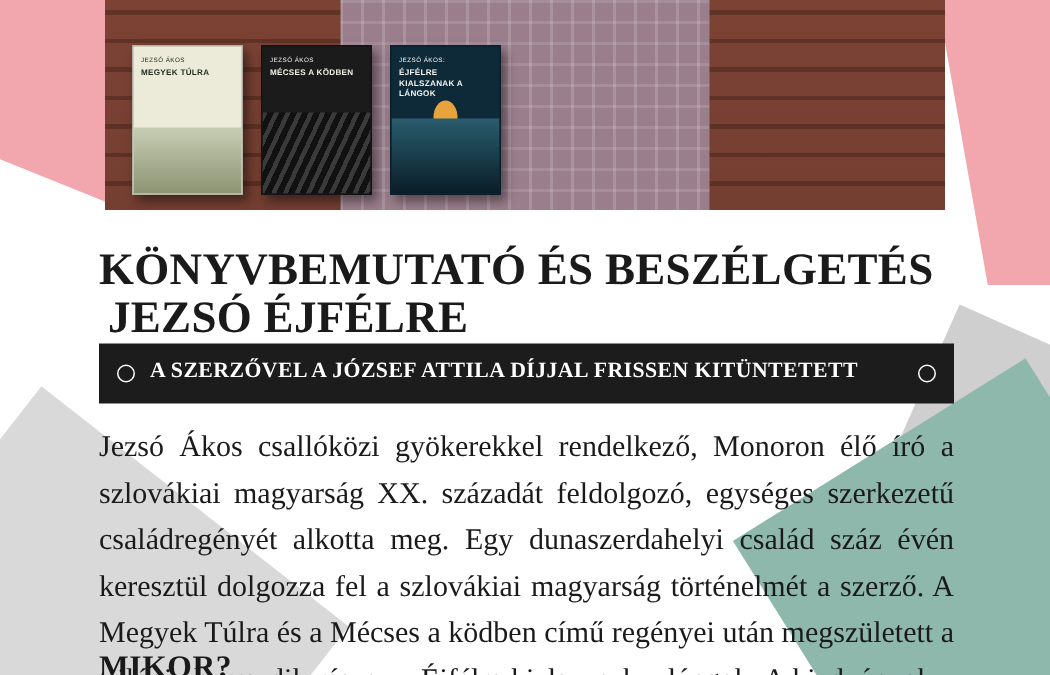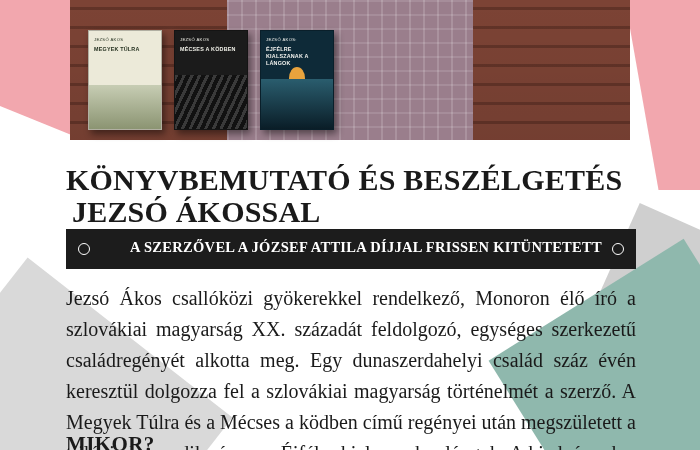--- a/index.html
+++ b/index.html
@@ -214,21 +214,21 @@
   
   .blackbar {
     position: absolute;
     left: 66px;
     top: 229px;
     width: 570px;
     background: #1c1c1c;
     color: #ffffff;
     padding: 9px 34px 11px 34px;
     box-sizing: border-box;
-    text-align: right;
+    text-align: left;
     font-family: "Liberation Serif", serif;
     font-weight: bold;
     font-size: 14.5px;
     line-height: 1.35;
     letter-spacing: .3px;
   }
   .blackbar .dot {
     position: absolute;
     top: 50%;
     transform: translateY(-50%);
@@ -301,21 +301,21 @@
     <div class="book book3">
       <div class="author">JEZSÓ ÁKOS:</div>
       <div class="title">ÉJFÉLRE KIALSZANAK A LÁNGOK</div>
       <div class="flame"></div>
       <div class="art"></div>
     </div>
   </div>
 
   <div class="headline">
     <div>KÖNYVBEMUTATÓ ÉS BESZÉLGETÉS</div>
-    <div class="line2">JEZSÓ ÁKOSSAL</div>
+    <div class="line2">JEZSÓ ÉJFÉLRE</div>
   </div>
 
   <div class="blackbar">
     <span class="dot left"></span>
     <span class="dot right"></span>
     <div>A SZERZŐVEL A JÓZSEF ATTILA DÍJJAL FRISSEN KITÜNTETETT</div>
   </div>
 
   <div class="bodytext">Jezsó Ákos csallóközi gyökerekkel rendelkező, Monoron élő író a szlovákiai magyarság XX. századát feldolgozó, egységes szerkezetű családregényét alkotta meg. Egy dunaszerdahelyi család száz évén keresztül dolgozza fel a szlovákiai magyarság történelmét a szerző.  A Megyek Túlra és a Mécses a ködben című regényei után megszületett a trilógia harmadik része az Éjfélre kialszanak a lángok. A kiadványok a helyszínen megvásárolhatóak lesznek.</div>
 

